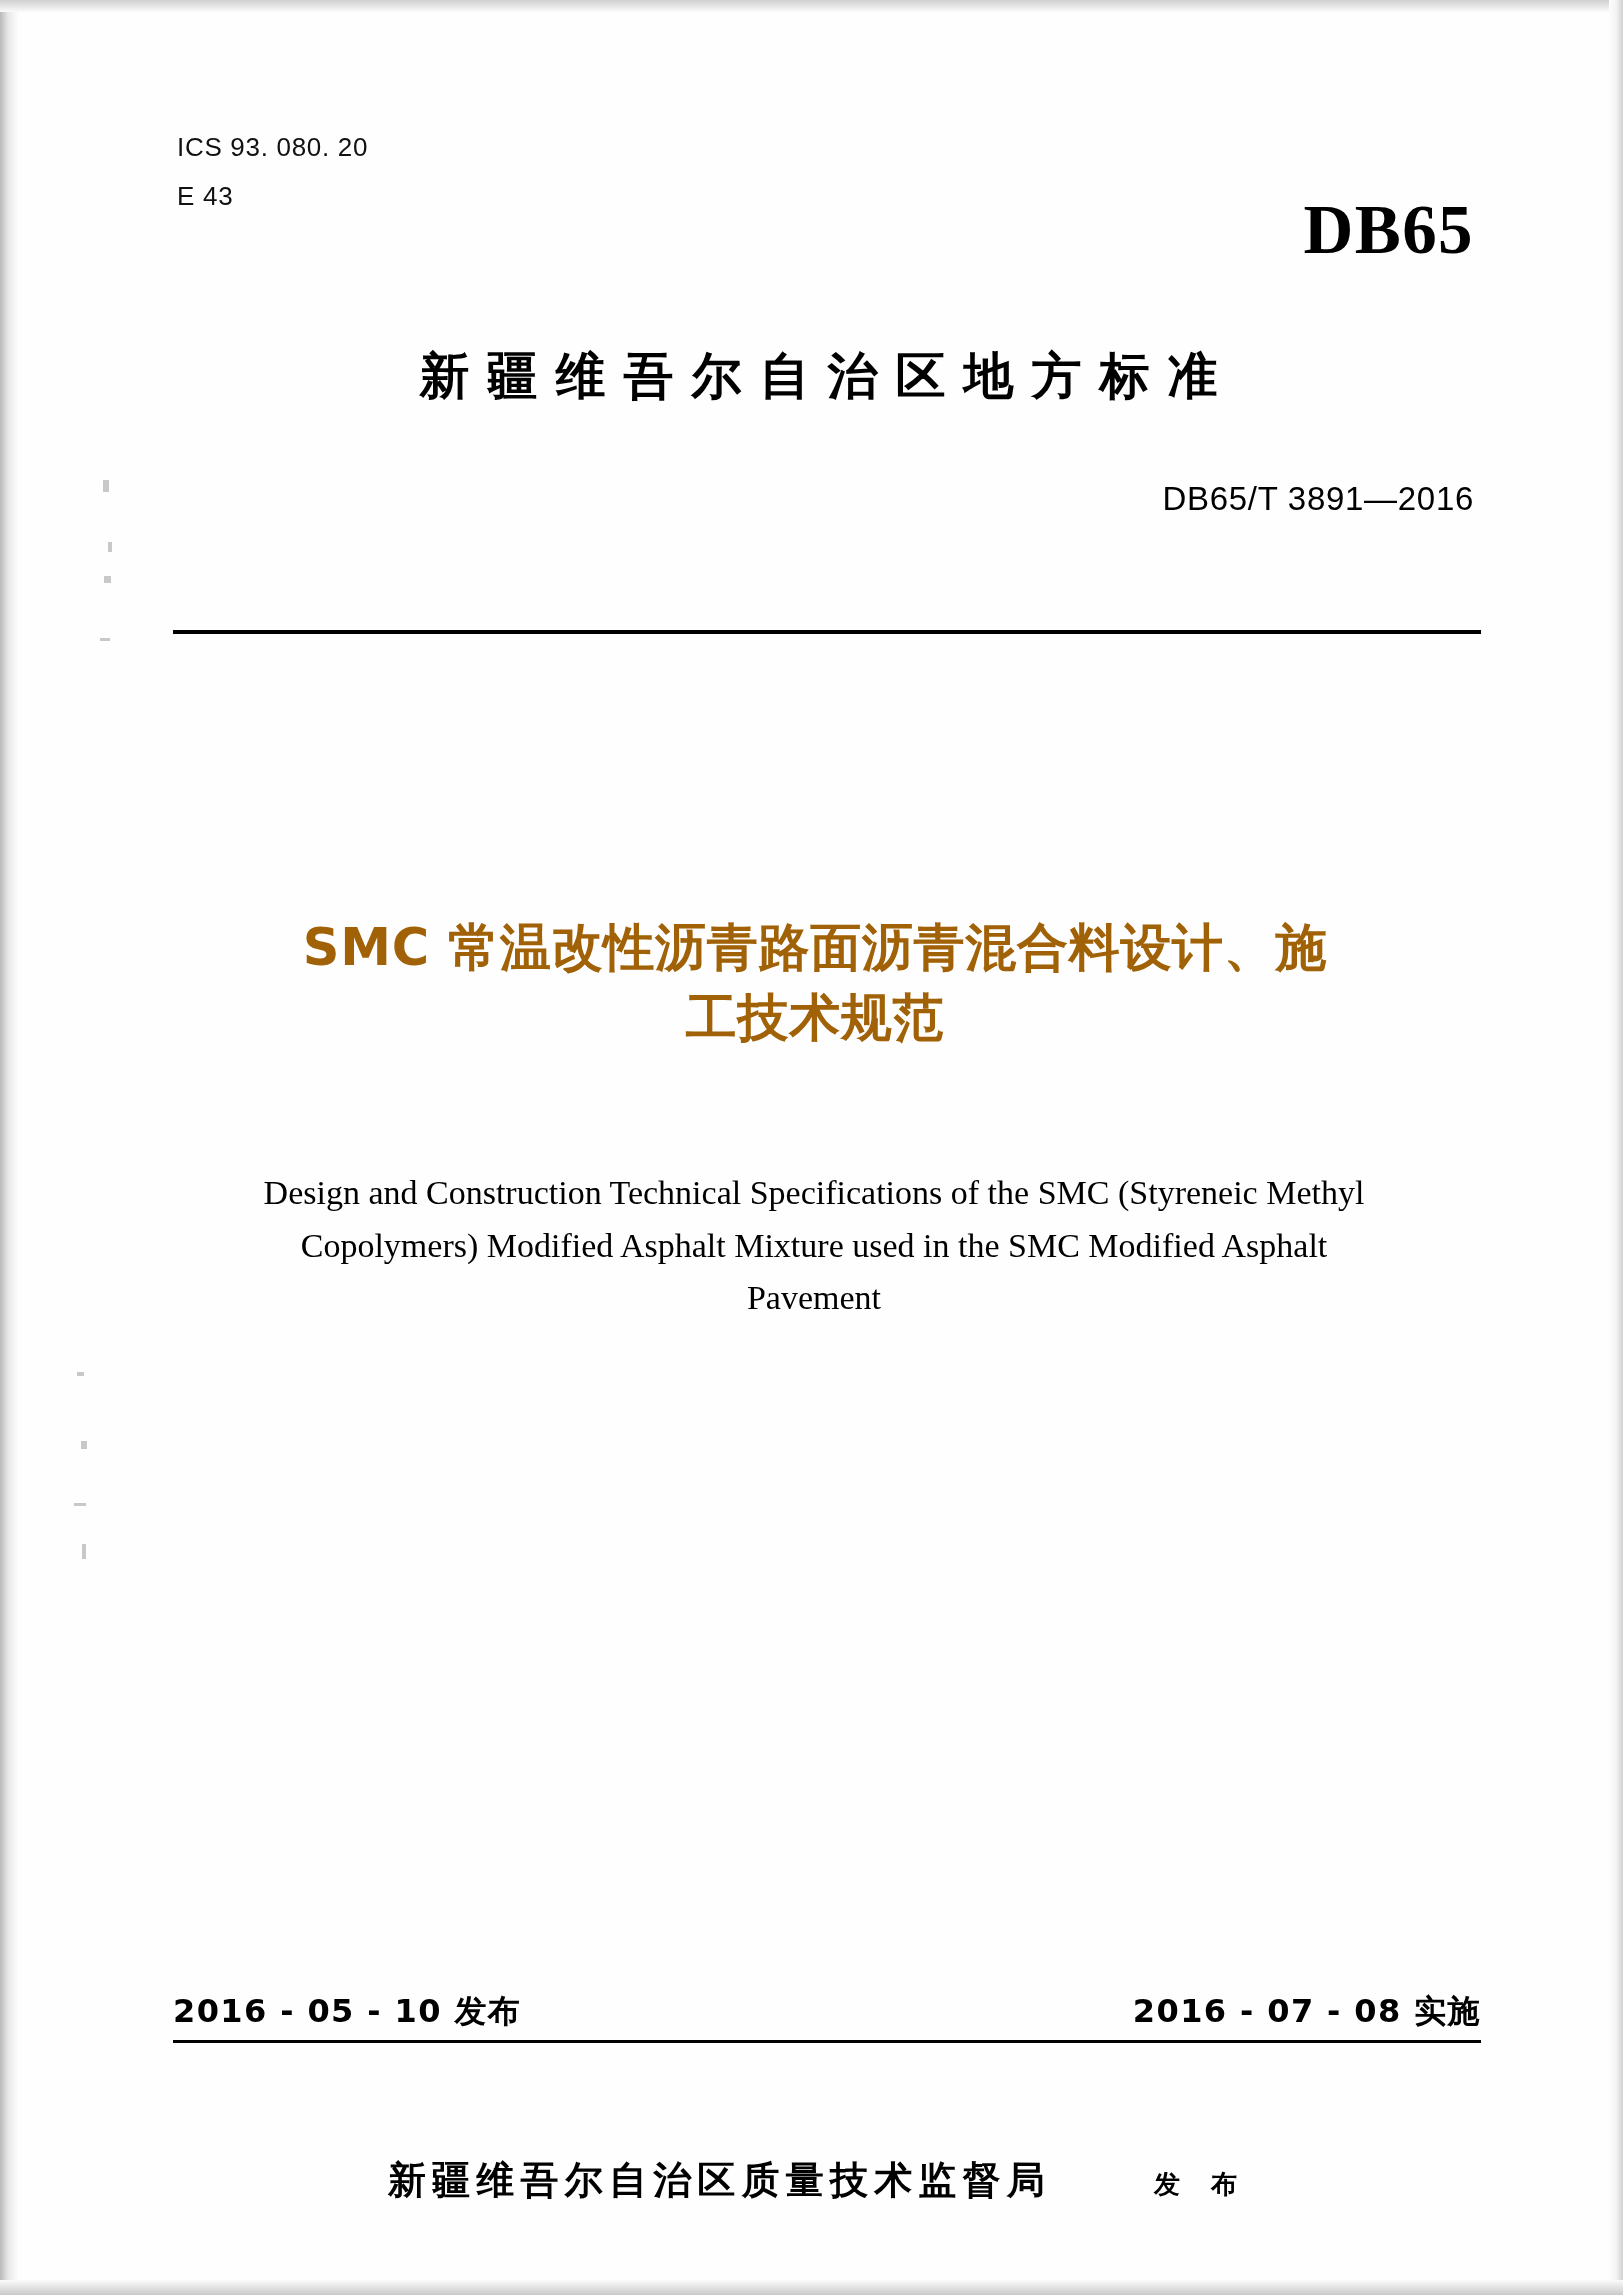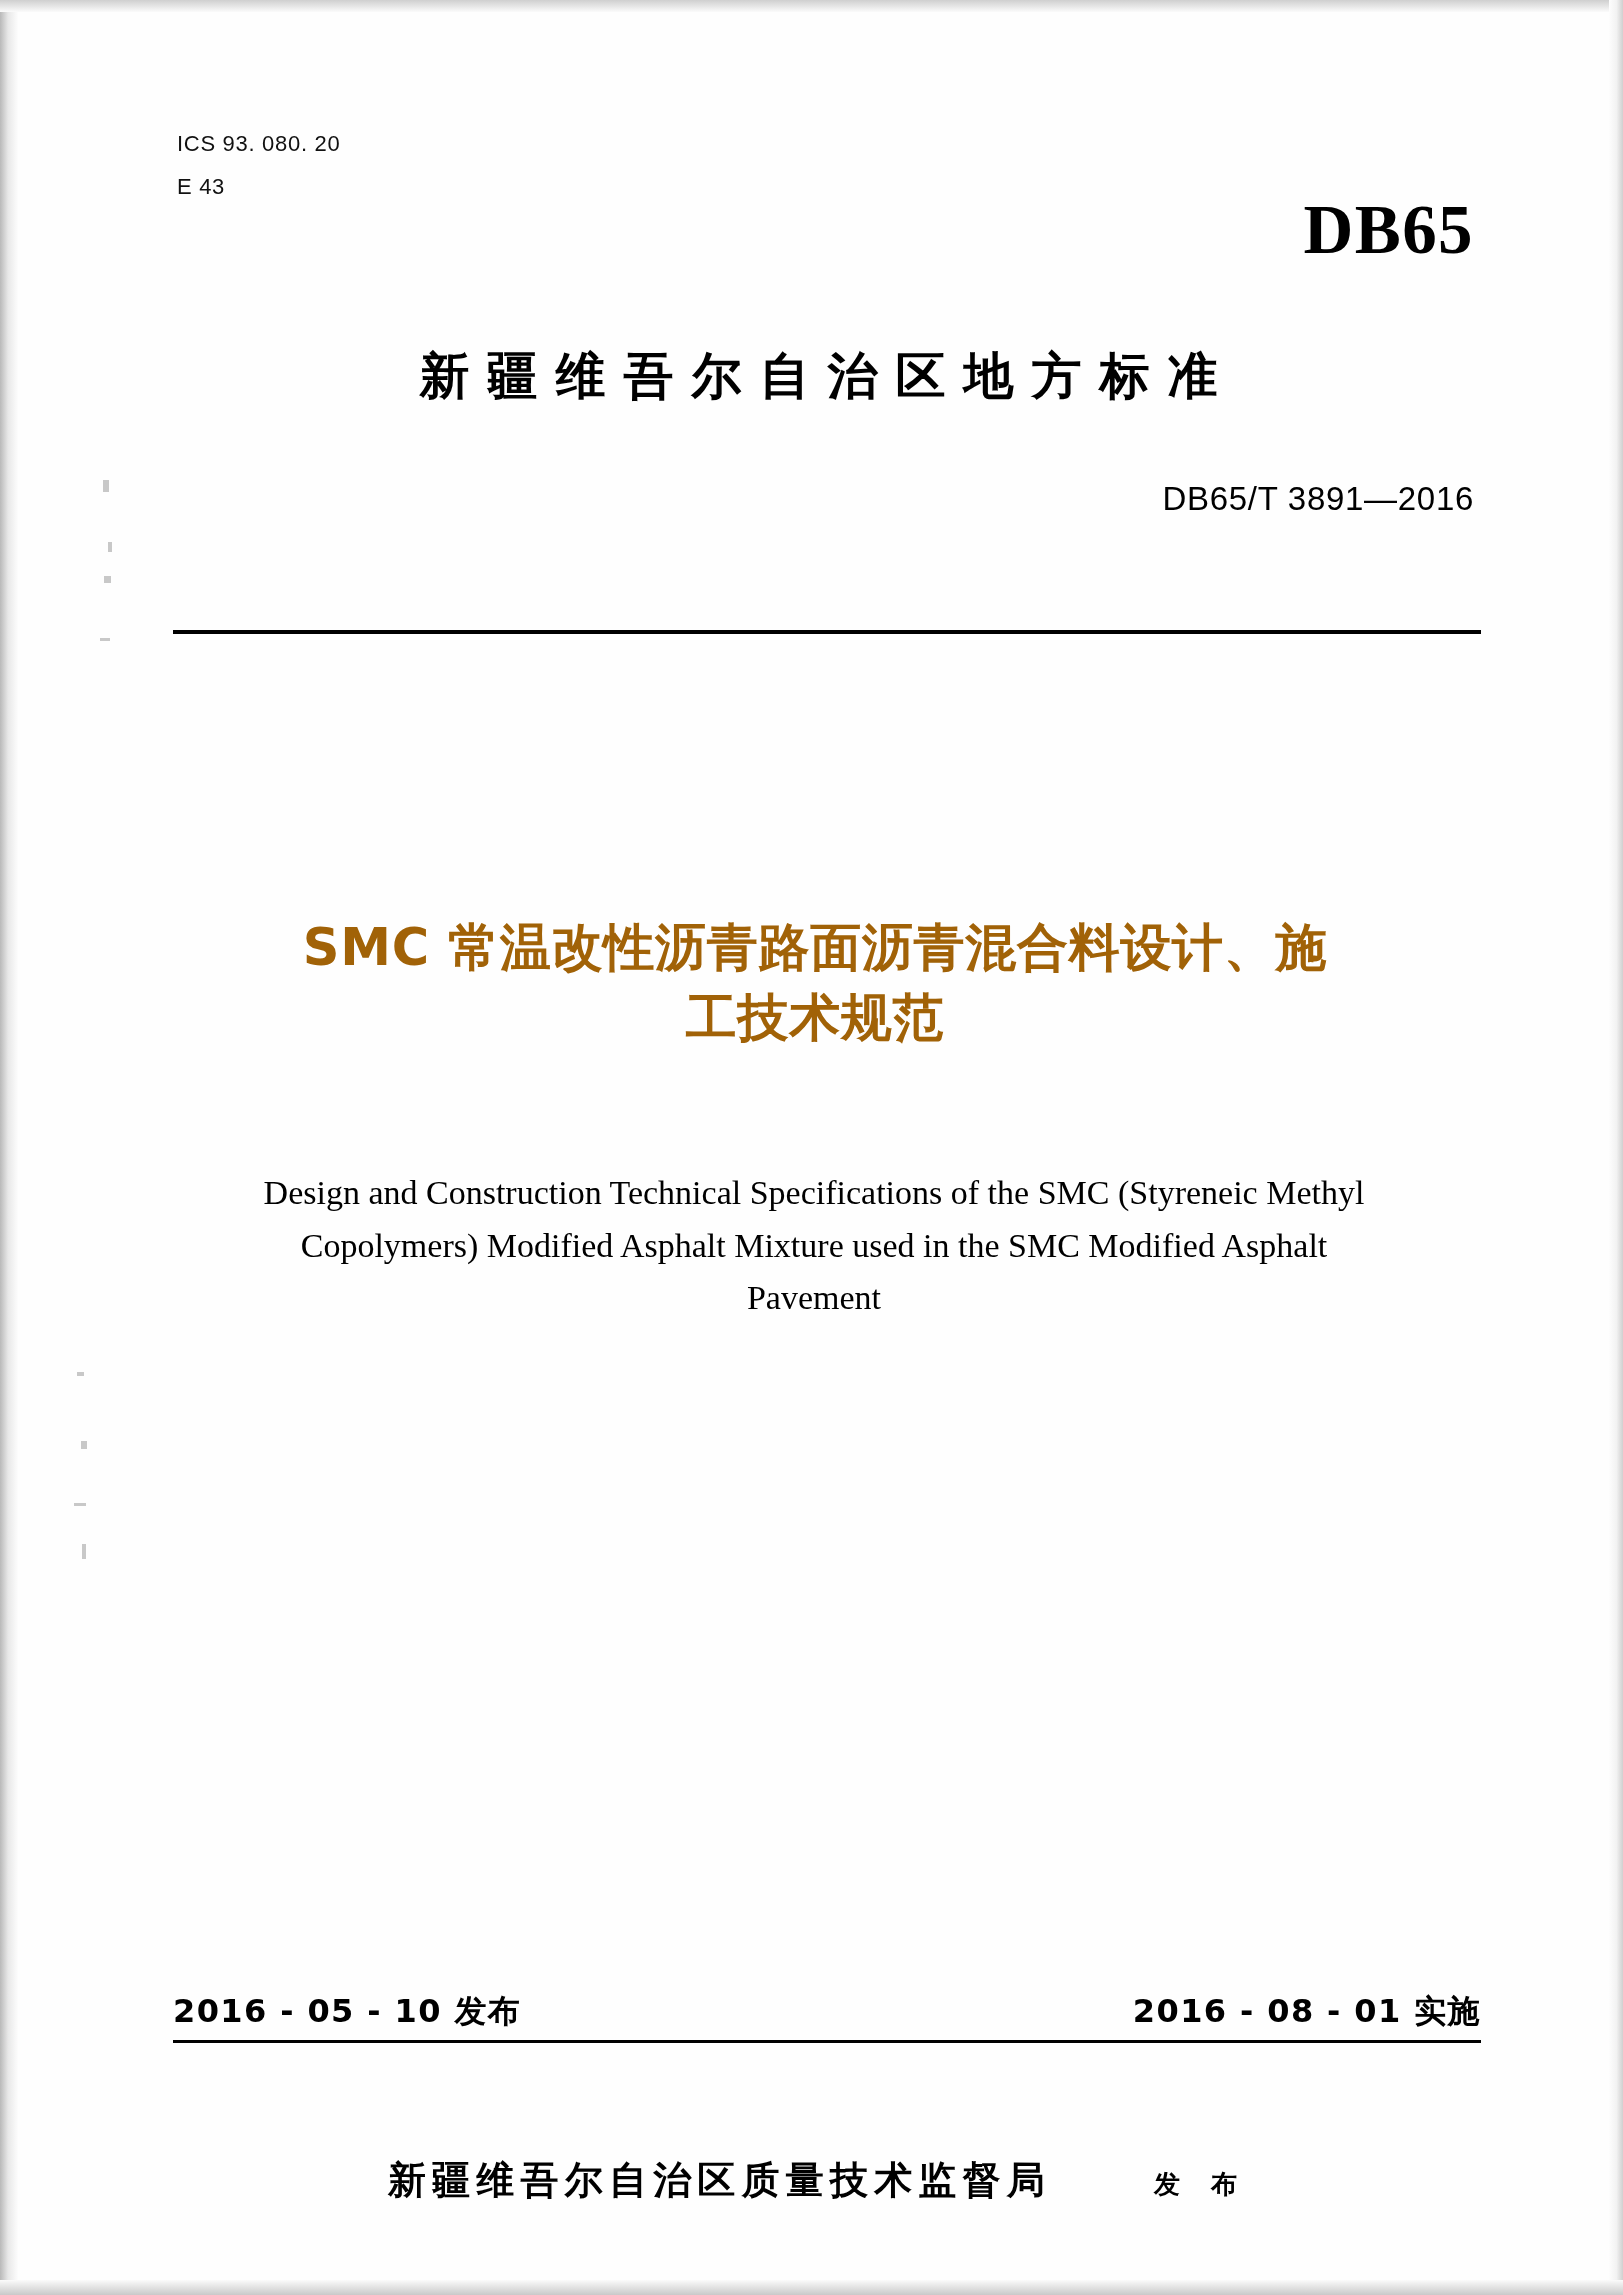--- a/index.html
+++ b/index.html
@@ -49,21 +49,21 @@
     left: 0; top: 0;
     width: 1624px;
     height: 2295px;
   }
 
   .ics-block {
     position: absolute;
     left: 177px;
     top: 127px;
     font-family: "Liberation Sans", sans-serif;
-    font-size: 22px;
+    font-size: 26px;
     letter-spacing: 0.7px;
     line-height: 1.55;
     color: #111;
   }
   .ics-line-2 {
     margin-top: 9px;
   }
 
   .db65-logo {
     position: absolute;
@@ -239,21 +239,21 @@
     </div>
 
     <div class="en-title">
       <div>Design and Construction Technical Specifications of the SMC (Styreneic Methyl</div>
       <div>Copolymers) Modified Asphalt Mixture used in the SMC Modified Asphalt</div>
       <div>Pavement</div>
     </div>
 
     <div class="dates">
       <div class="date-left">2016 - 05 - 10 发布</div>
-      <div class="date-right">2016 - 08 - 01 实施</div>
+      <div class="date-right">2016 - 07 - 08 实施</div>
     </div>
     <div class="dates-rule"></div>
 
     <div class="issuer-row">
       <div class="issuer-name">新疆维吾尔自治区质量技术监督局</div>
       <div class="issuer-action">发 布</div>
     </div>
 
     <div class="speck" style="left:103px; top:480px; width:5.5px; height:12.4px;"></div>
     <div class="speck" style="left:108px; top:542px; width:4.1px; height:9.6px;"></div>

